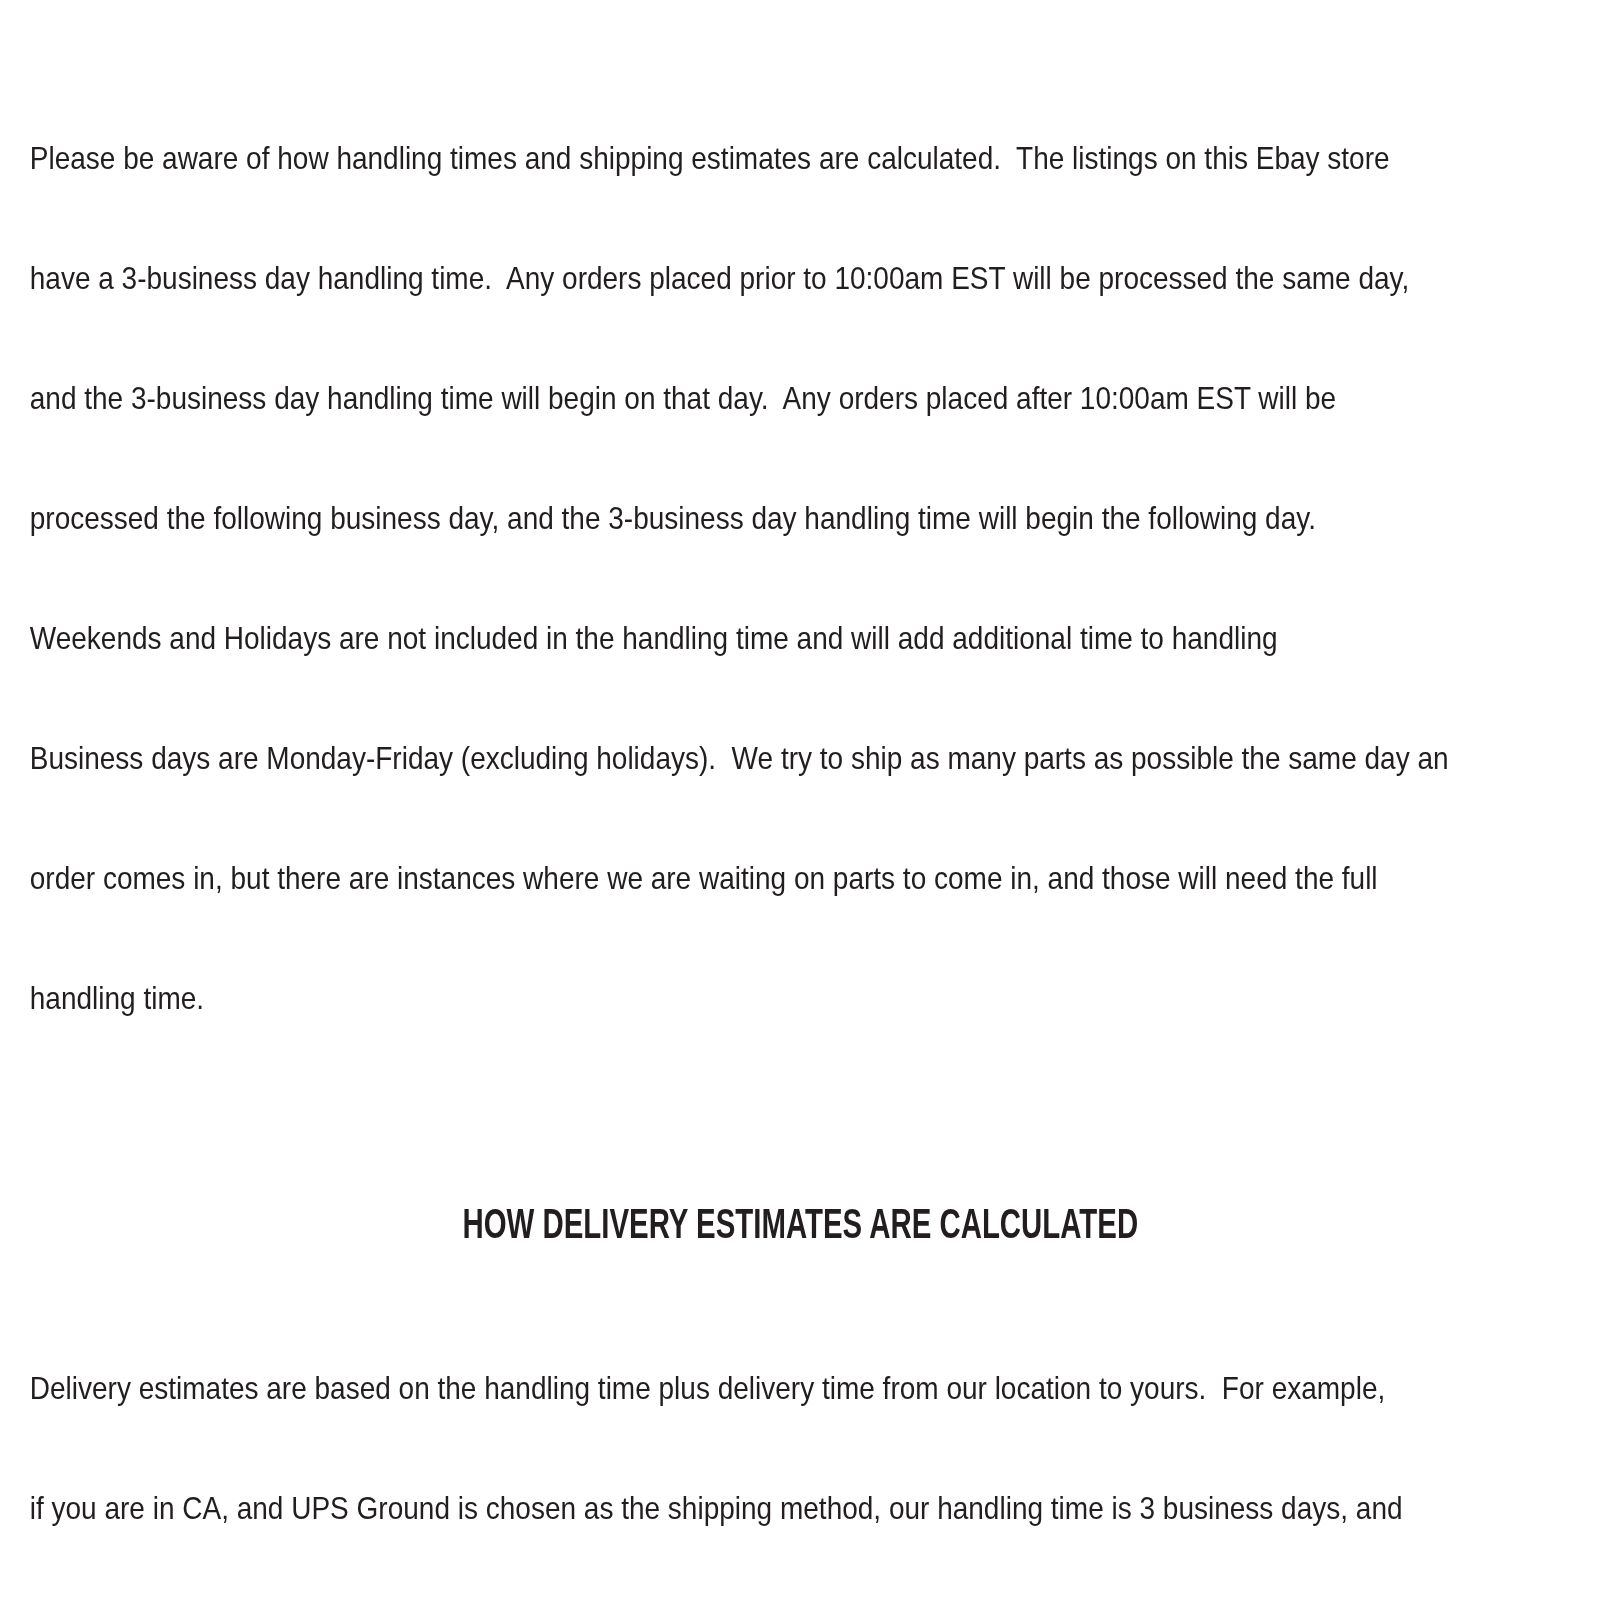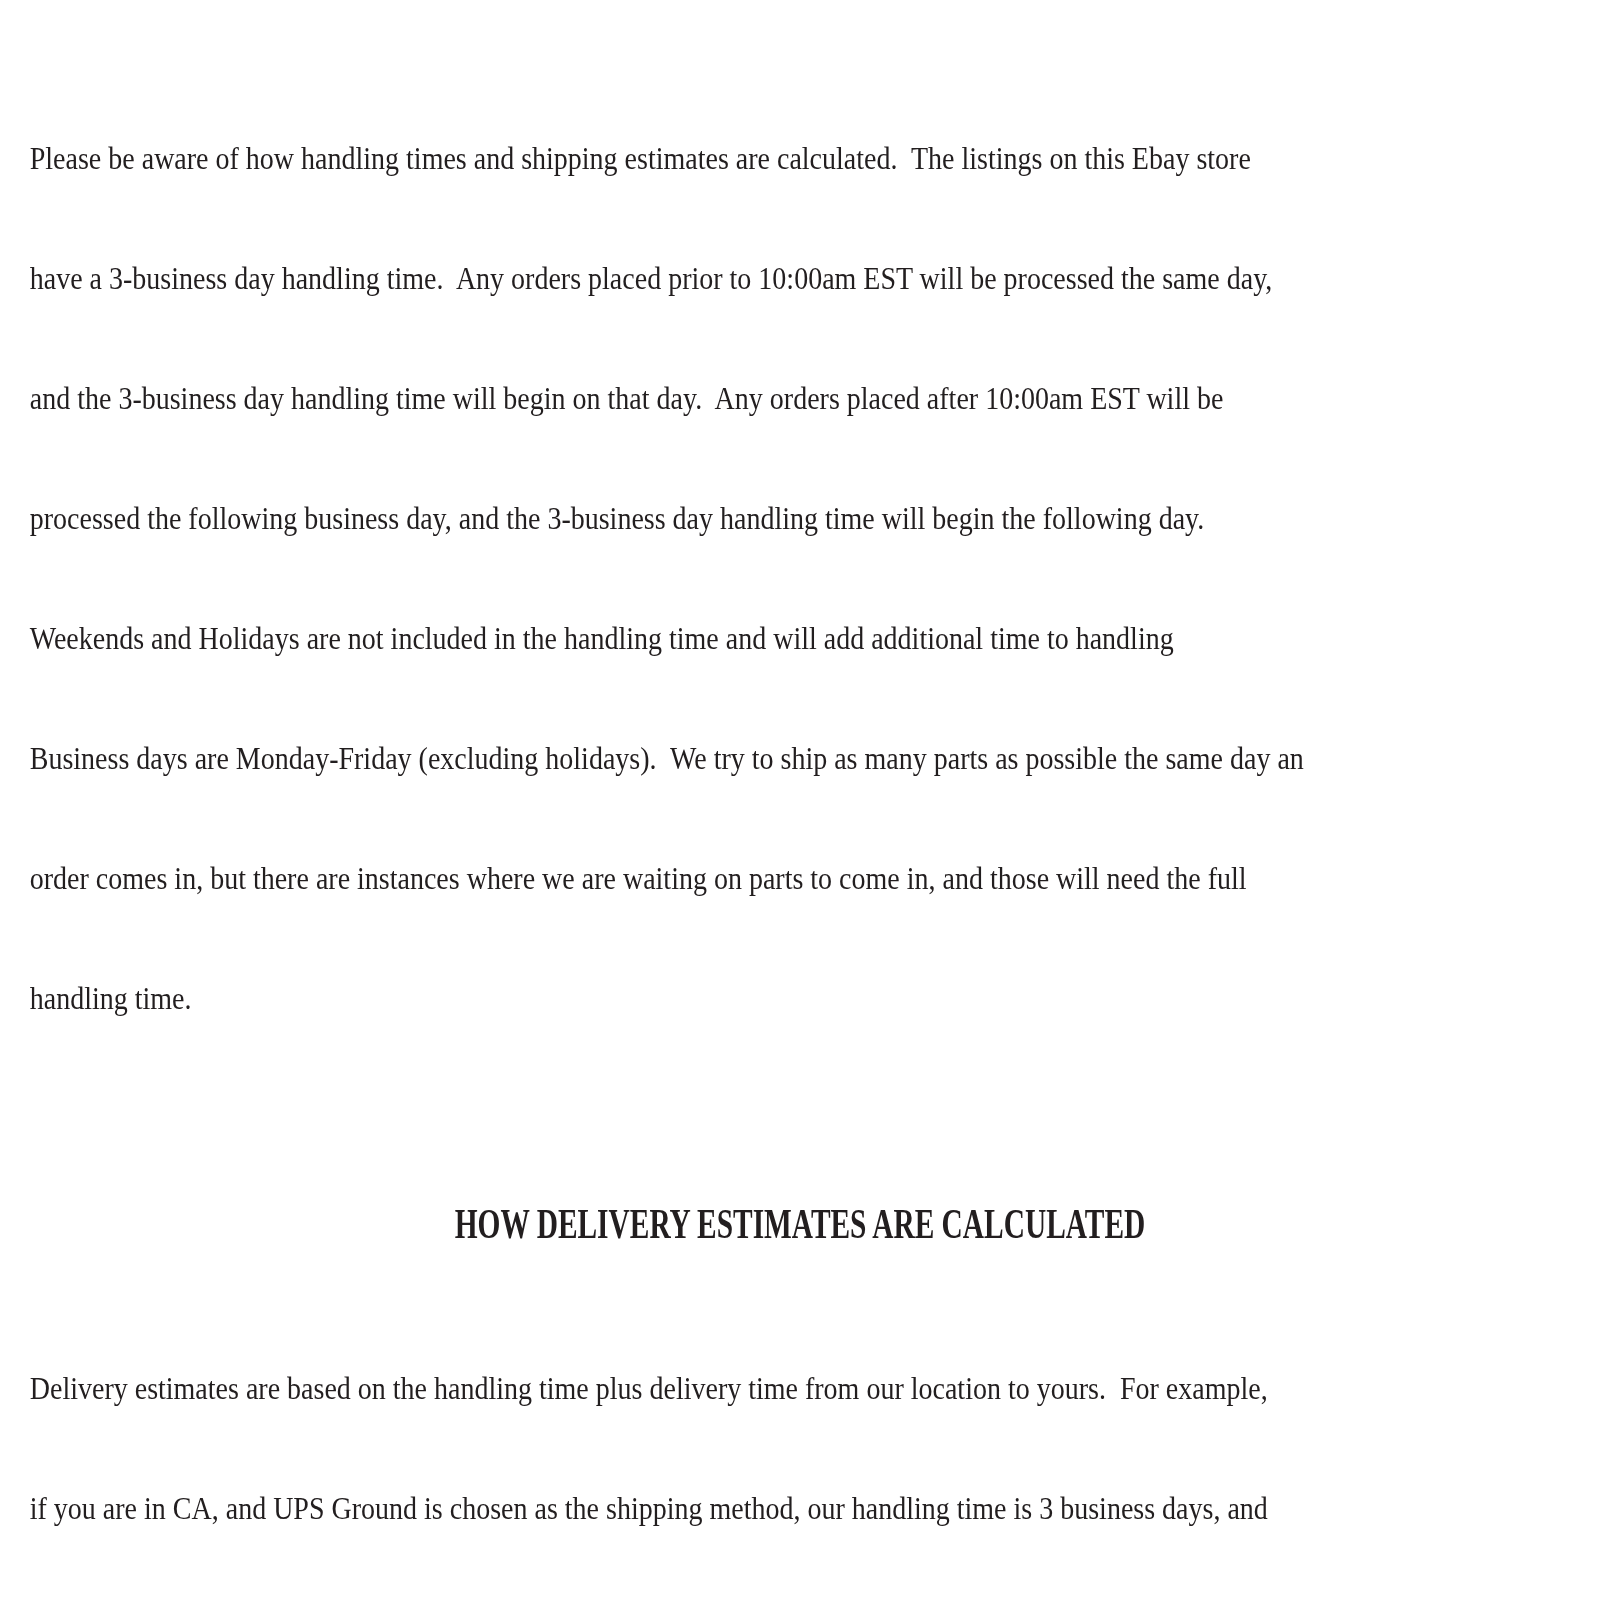--- a/index.html
+++ b/index.html
@@ -8,21 +8,21 @@
     background: var(--bg, #ffffff);
     width: 1600px;
     height: 1600px;
     overflow: hidden;
   }
   .page {
     position: relative;
     width: 1600px;
     height: 1304px;
     background: var(--bg, #ffffff);
-    font-family: Liberation Serif, serif;
+    font-family: Liberation Sans, sans-serif;
     color: var(--text, #221e1f);
   }
   
   .scale-wrap {
     width: 1829px;
     transform: scaleX(0.875);
     transform-origin: 0 0;
     padding: 58px 34px 0 34px;
     box-sizing: border-box;
   }

